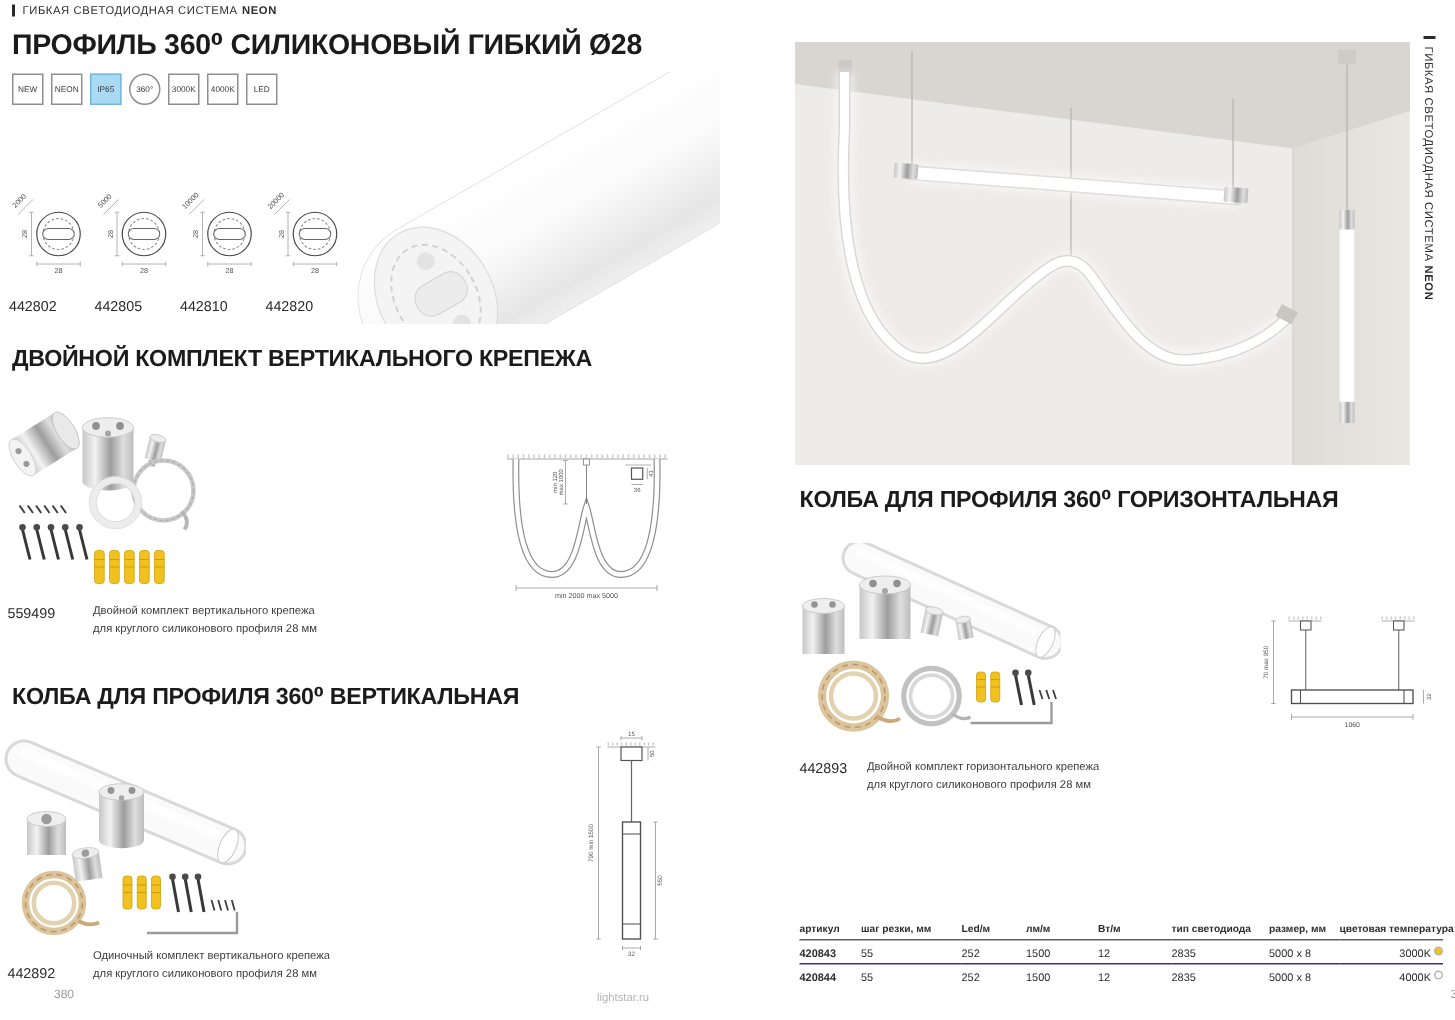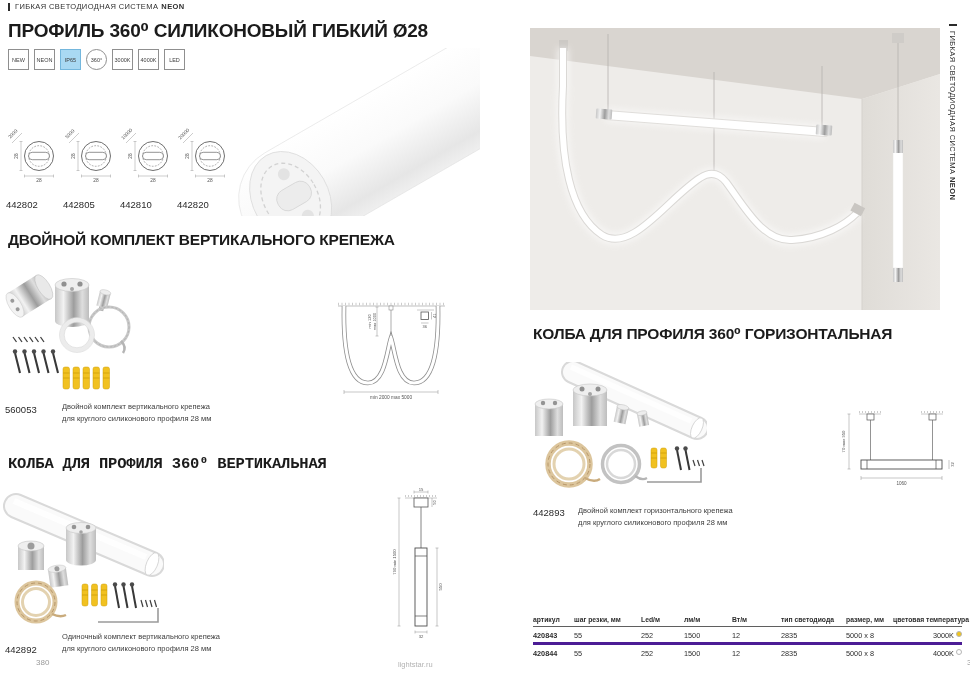--- a/index.html
+++ b/index.html
@@ -19,21 +19,21 @@
   .variant{width:55px;}
   .variant .code{position:static;margin-top:16px;}
   .code{font-size:9.5px;color:#2a2a2a;white-space:nowrap;}
   .desc{font-size:7.5px;color:#3d3d3d;line-height:11.5px;white-space:nowrap;}
   .side-label{left:948px;top:24px;writing-mode:vertical-rl;font-size:7.5px;letter-spacing:.4px;color:#2e2e2e;white-space:nowrap;display:flex;align-items:center;}
   .side-label .vbar{width:8px;height:2px;margin:0 0 5px 0;}
   .side-label b{margin-top:3px;}
   .photo-wrap{left:530px;top:28px;width:410px;height:282px;}
   .strip-table{position:absolute;left:533px;top:616px;width:429px;border-collapse:collapse;table-layout:fixed;}
   .strip-table th{font-size:6.8px;font-weight:bold;color:#2d2d2d;text-align:left;padding:0 0 3px 0;border-bottom:1px solid #5f5f5f;white-space:nowrap;}
-  .strip-table td{font-size:7.3px;color:#2d2d2d;padding:3.5px 0 2.5px 0;border-bottom:3px solid #4c1d95;white-space:nowrap;}
+  .strip-table td{font-size:7.3px;color:#2d2d2d;padding:3.5px 0 2.5px 0;border-bottom:1px solid #4c1d95;white-space:nowrap;}
   .strip-table tr:last-child td{border-bottom:none;}
   .strip-table .right{text-align:right;}
   .strip-table .art{font-weight:bold;}
   .temp-dot{display:inline-block;width:4px;height:4px;border-radius:50%;border:1px solid #b5b5b5;margin-left:2px;vertical-align:1px;}
   .page-num{font-size:8px;color:#9a9a9a;}
   .site{font-size:7.5px;color:#b3b3b3;}
   svg{display:block;}
 </style>
 </head>
 <body>
@@ -256,27 +256,27 @@
     <line x1="93" y1="27" x2="100.5" y2="27" stroke="#8f8f8f" stroke-width="0.5"></line>
     <text x="96.8" y="32" text-anchor="middle" font-size="4" fill="#555">36</text>
     <line x1="103.5" y1="16" x2="103.5" y2="23.5" stroke="#8f8f8f" stroke-width="0.5"></line>
     <text transform="translate(107.5,19.7) rotate(-90)" text-anchor="middle" font-size="4" fill="#555">41</text>
     <line x1="16" y1="96" x2="110" y2="96" stroke="#8f8f8f" stroke-width="0.5"></line>
     <line x1="16" y1="94" x2="16" y2="98" stroke="#8f8f8f" stroke-width="0.5"></line>
     <line x1="110" y1="94" x2="110" y2="98" stroke="#8f8f8f" stroke-width="0.5"></line>
     <text x="63" y="102.5" text-anchor="middle" font-size="4.8" fill="#555">min 2000 max 5000</text>
   </svg>
 
-  <div class="abs code" style="left:5px;top:404px;">560053</div>
+  <div class="abs code" style="left:5px;top:404px;">559499</div>
   <div class="abs desc" style="left:62px;top:401px;">
     <div>Двойной комплект вертикального крепежа</div>
     <div>для круглого силиконового профиля 28 мм</div>
   </div>
 
-  <div class="abs sec-title" style="left:8px;top:455px;font-family:Liberation Mono, monospace;">КОЛБА ДЛЯ ПРОФИЛЯ 360⁰ ВЕРТИКАЛЬНАЯ</div>
+  <div class="abs sec-title" style="left:8px;top:455px;">КОЛБА ДЛЯ ПРОФИЛЯ 360⁰ ВЕРТИКАЛЬНАЯ</div>
 
   <svg class="abs" style="left:2px;top:484px;" width="162" height="146" viewBox="0 0 162 146">
     <line x1="14" y1="22" x2="150" y2="80" stroke="#d9d9d9" stroke-width="26" stroke-linecap="round"></line>
     <line x1="14" y1="22" x2="150" y2="80" stroke="#fafafa" stroke-width="22" stroke-linecap="round"></line>
     <line x1="12" y1="17" x2="144" y2="73" stroke="#ffffff" stroke-width="6" opacity="0.9"></line>
     <ellipse cx="150" cy="80" rx="5.5" ry="12" fill="#ffffff" stroke="#cccccc" stroke-width="0.7" transform="rotate(23 150 80)"></ellipse>
     <rect x="64" y="44" width="30" height="32" fill="url(#chrome)"></rect>
     <ellipse cx="79" cy="76" rx="15" ry="5.5" fill="url(#chrome)"></ellipse>
     <ellipse cx="79" cy="44" rx="15" ry="5.5" fill="#eeeeee" stroke="#c5c5c5" stroke-width="0.6"></ellipse>
     <circle cx="72" cy="43" r="2.3" fill="#949494"></circle>

